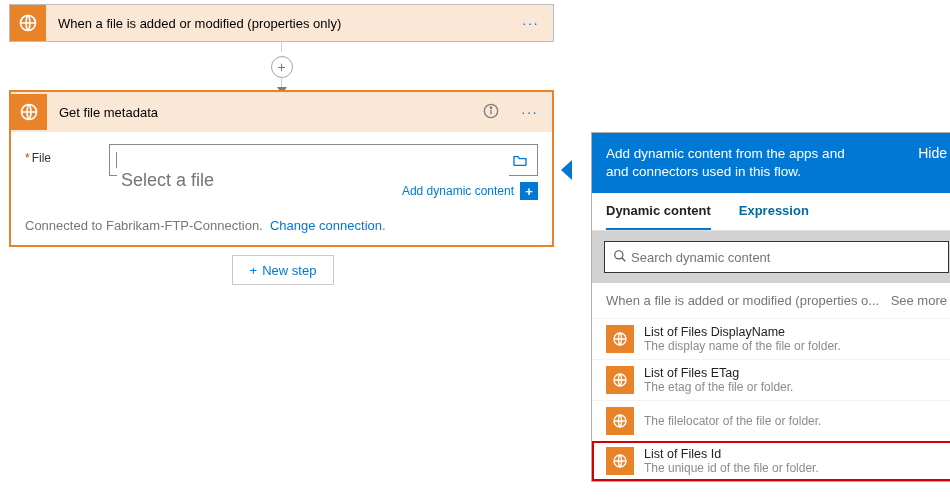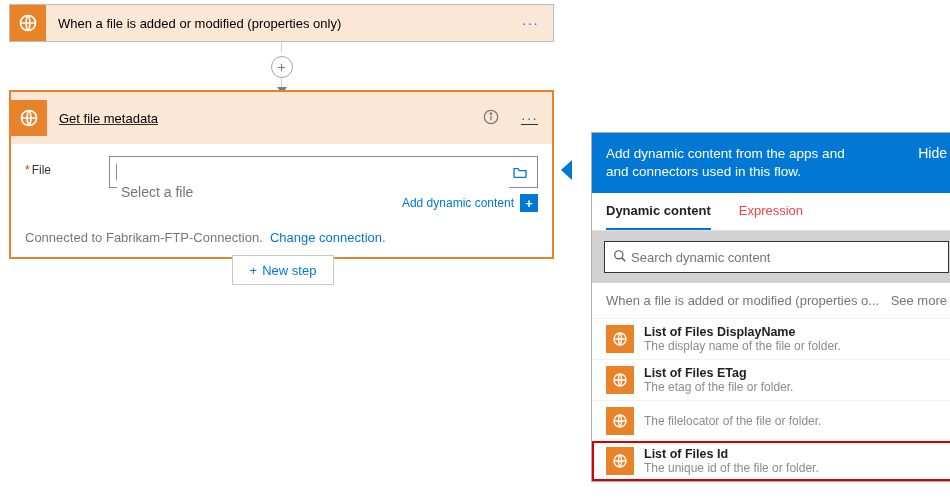--- a/index.html
+++ b/index.html
@@ -67,22 +67,22 @@
   }
   
   .action-card {
     position:absolute;
     left:9px; top:90px;
     width:545px;
     border:2px solid #e8832a;
     background:#fff;
   }
   .action-header {
-    height:52px; background:#fbe7d5;
-    display:flex; align-items:center;text-decoration:underline;
+    height:40px; background:#fbe7d5;
+    display:flex; align-items:center;
   }
   .hdr-info {
     padding:0 8px;
     color:#7d7d7d;
     cursor:pointer;
   }
   .action-body {
     padding: 12px 14px 6px 14px;
   }
   .param-row {
@@ -100,21 +100,21 @@
   .file-input-wrap {
     display:flex; align-items:center;
     border:1px solid #8a8a8a;
     height:32px;
     padding: 0 6px;
     background:#fff;
   }
   .file-input {
     flex:1;
     border:none; outline:none;
-    font-size:14px;
+    font-size:18px;
     height:44px;
     padding-left:4px;
     margin-top:40px;
   }
   .caret-bar {
     width:1px;height:16px;background:#8b8b8b;
   }
   .folder-btn {
     width:22px;height:22px;
     display:flex;align-items:center;justify-content:center;
@@ -165,21 +165,21 @@
     width:0;height:0;
     border-top:10px solid transparent;
     border-bottom:10px solid transparent;
     border-right:11px solid #0078d4;
   }
   .tabs {
     display:flex; border-bottom:1px solid #e1e1e1; padding: 0 14px;
   }
   .tab {
     padding:10px 0; margin-right:28px;
-    font-size:13px; color:#ef4444; cursor:pointer;
+    font-size:13px; color:#0369a1; cursor:pointer;font-weight:bold;
   }
   .tab.active { color:#222; font-weight:600; border-bottom:2px solid #0078d4; }
   .search-wrap {
     background:#d2d2d2; padding:10px 12px;
   }
   .search-box {
     display:flex; align-items:center; gap:4px;
     background:#fff; border:1px solid #333;
     height:32px; padding:0 8px;
   }
@@ -198,21 +198,21 @@
     padding:6px 14px;
     border-top:1px solid #f2f2f2;
     cursor:pointer;
   }
   .token-icon {
     width:28px;height:28px; background:#e8832a;
     display:flex;align-items:center;justify-content:center;
     flex-shrink:0;
   }
   .token-text { display:flex; flex-direction:column; }
-  .token-title { font-size:12.5px; font-weight:700; color:#222; }
+  .token-title { font-size:12.5px; font-weight:400; color:#222; }
   .token-desc  { font-size:12px; color:#8c8c8c; }
   .token-item.highlight { border:2px solid #d50000; padding:4px 12px; }
   .glyph-white { color:#fff; }
 </style>
 </head>
 <body>
 
 <div class="trigger-card">
   <div class="trigger-header">
     <div class="hdr-icon">

